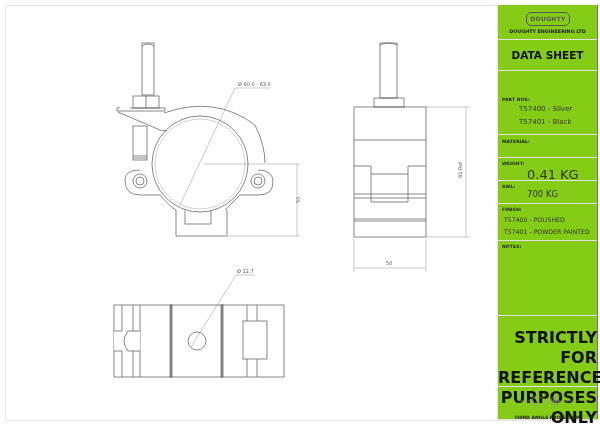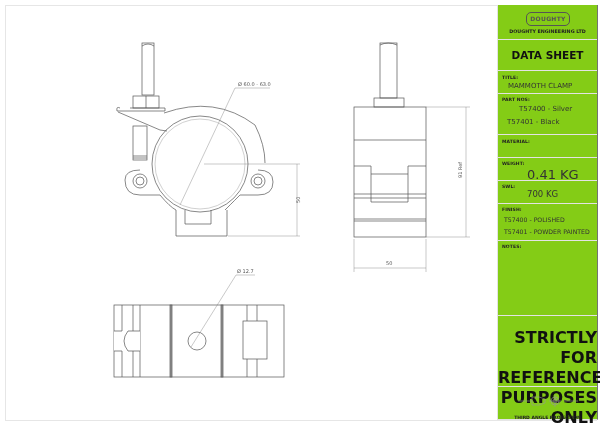--- a/index.html
+++ b/index.html
@@ -122,28 +122,24 @@
 <div class="panel">
   <div class="cell" style="top:0;height:34px;">
     <div class="logo-box">
       <div class="logo-text">DOUGHTY</div>
     </div>
     <div class="company">DOUGHTY ENGINEERING LTD</div>
   </div>
   <div class="cell" style="top:35px;height:30px;">
     <div class="ds">DATA SHEET</div>
   </div>
-  <div class="cell" style="top:66px;height:22px;">
-    <div class="lbl" style="top:4px;">TITLE:</div>
-    <div class="val" style="left:10px;top:11px;">MAMMOTH CLAMP</div>
-  </div>
   <div class="cell" style="top:89px;height:40px;">
     <div class="lbl" style="top:3px;">PART NOS:</div>
     <div class="val" style="left:21px;top:11px;">T57400 - Silver</div>
-    <div class="val" style="left:9px;top:24px;">T57401 - Black</div>
+    <div class="val" style="left:21px;top:24px;">T57401 - Black</div>
   </div>
   <div class="cell" style="top:130px;height:22px;">
     <div class="lbl" style="top:4px;">MATERIAL:</div>
     <div class="val" style="left:10px;top:11px;"></div>
   </div>
   <div class="cell" style="top:153px;height:22px;">
     <div class="lbl" style="top:3px;">WEIGHT:</div>
     <div class="val" style="left:29px;top:9px;font-size:13px;">0.41 KG</div>
   </div>
   <div class="cell" style="top:176px;height:22px;">

